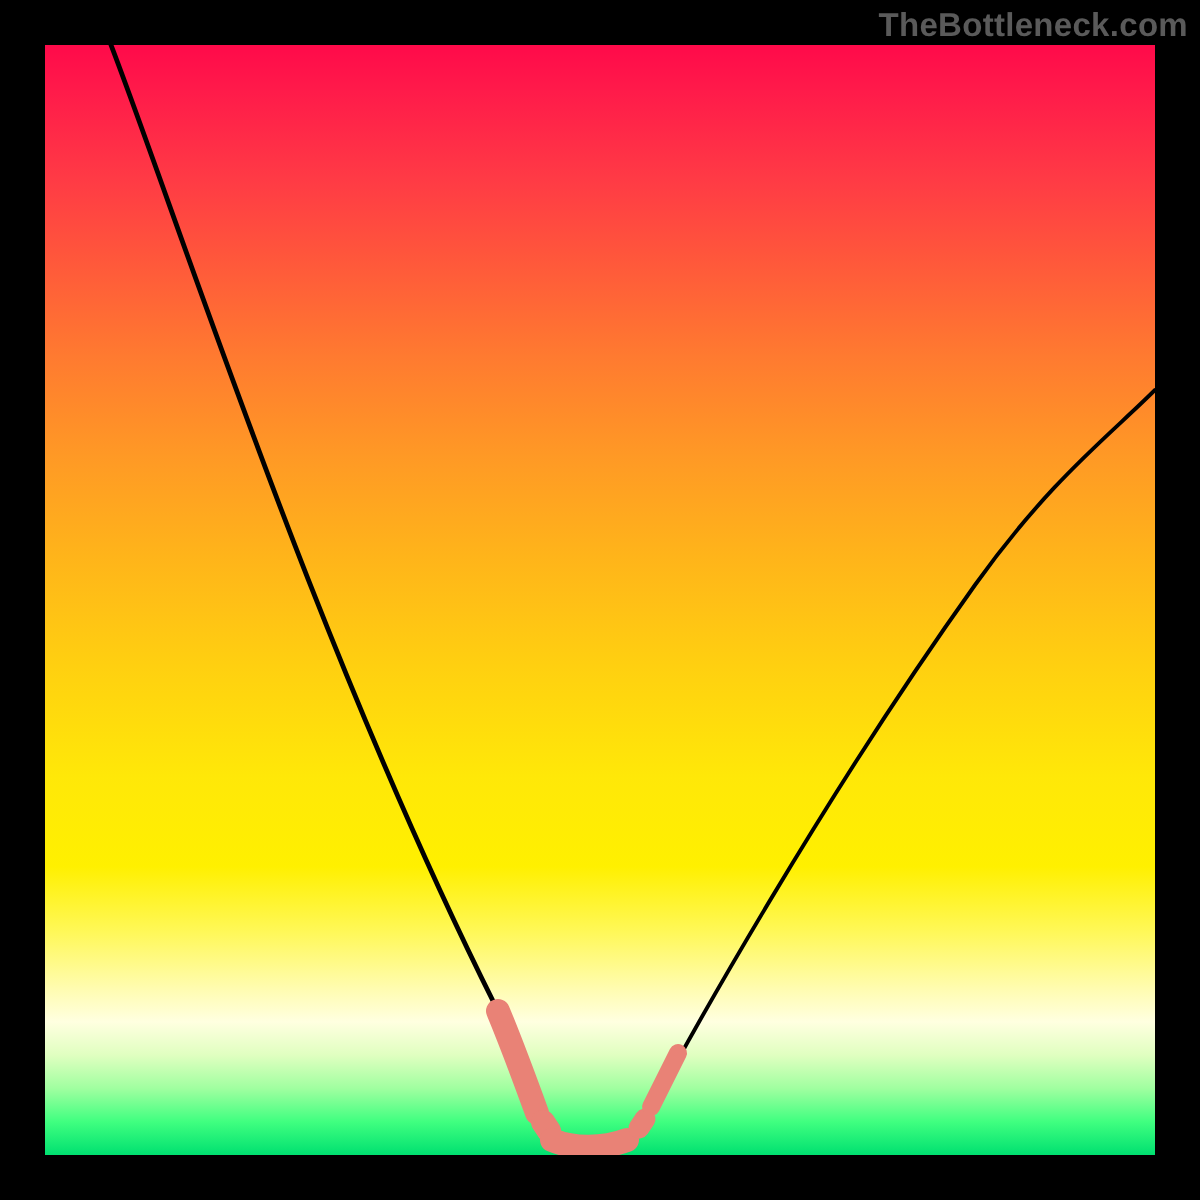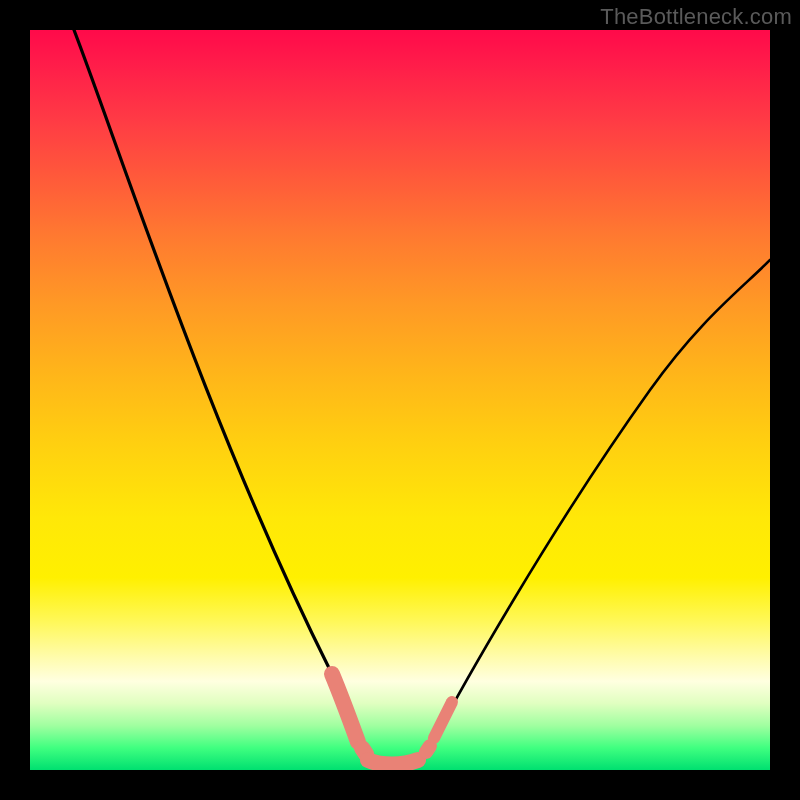--- a/index.html
+++ b/index.html
@@ -49,21 +49,21 @@
     left: 0; top: 0;
     width: 100%;
     height: 100%;
   }
   .watermark {
     position: absolute;
     top: 4px;
     right: 8px;
     color: #5a5a5a;
     font-size: 22px;
-    font-weight: 400;
+    font-weight: 700;
     letter-spacing: 0.2px;
   }
 </style>
 </head>
 <body>
 
 <div class="chart-frame">
   <div class="gradient-bg"></div>
   <svg class="curve-layer" viewBox="0 0 740 740" preserveAspectRatio="none">
 

